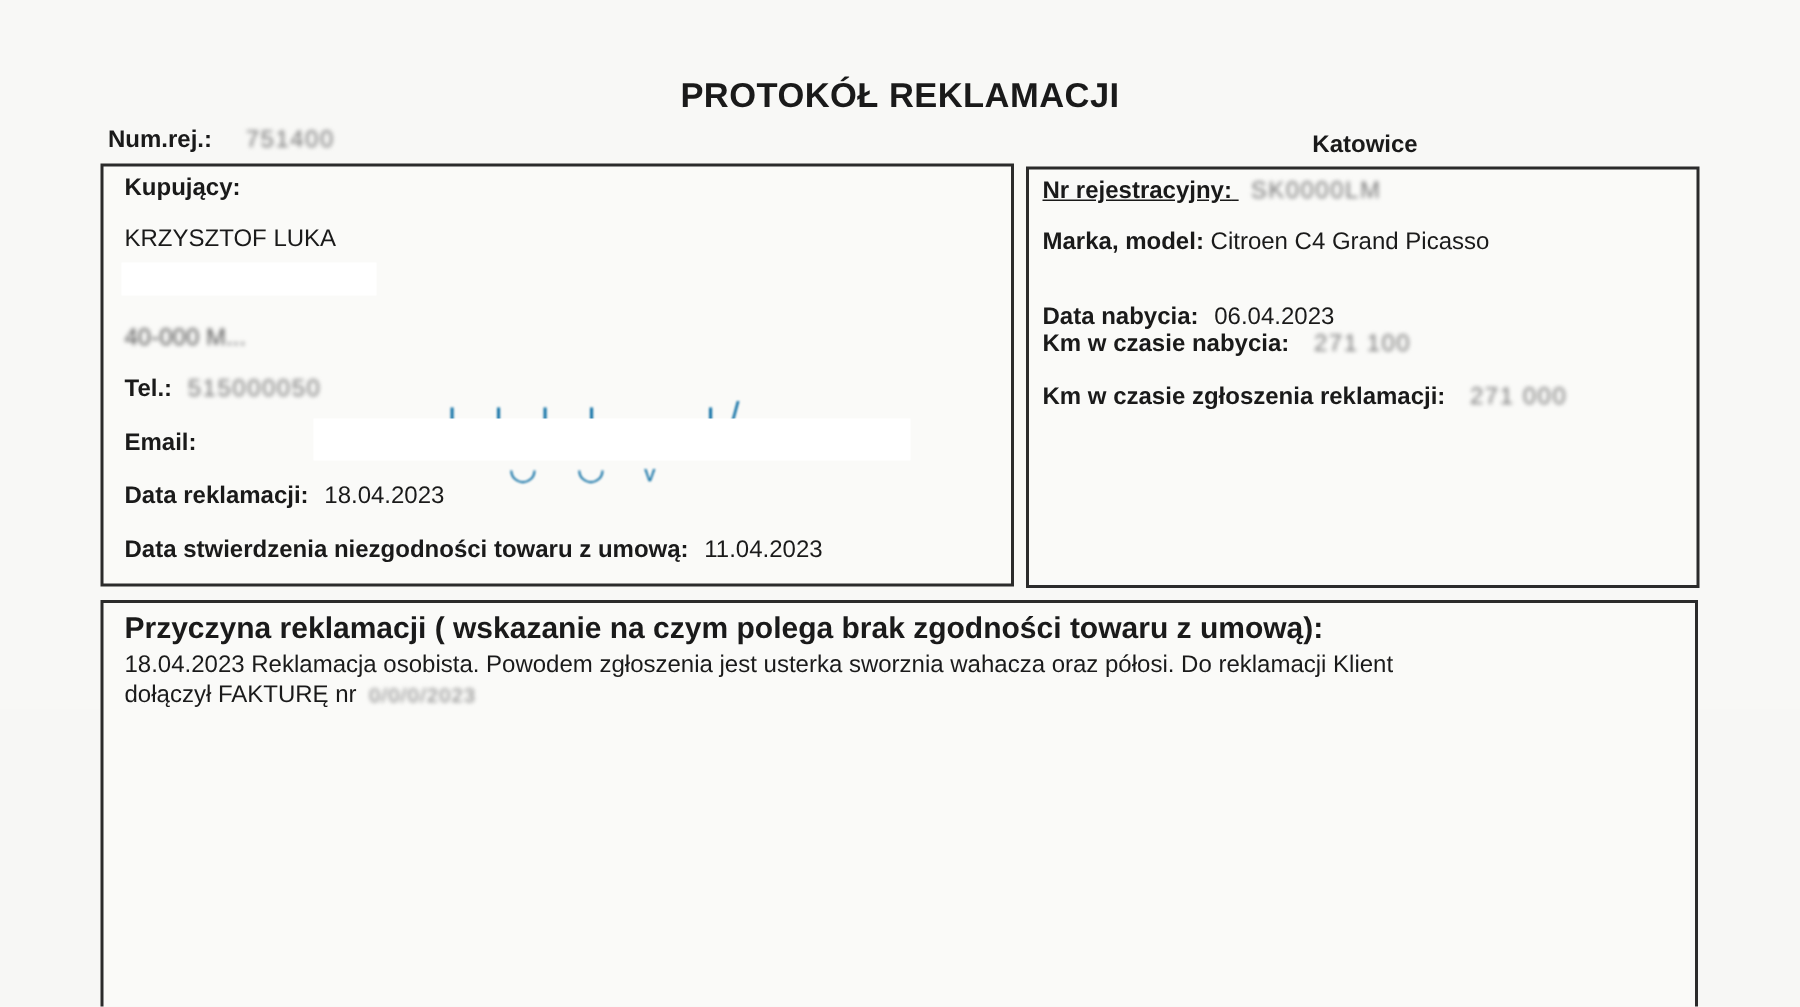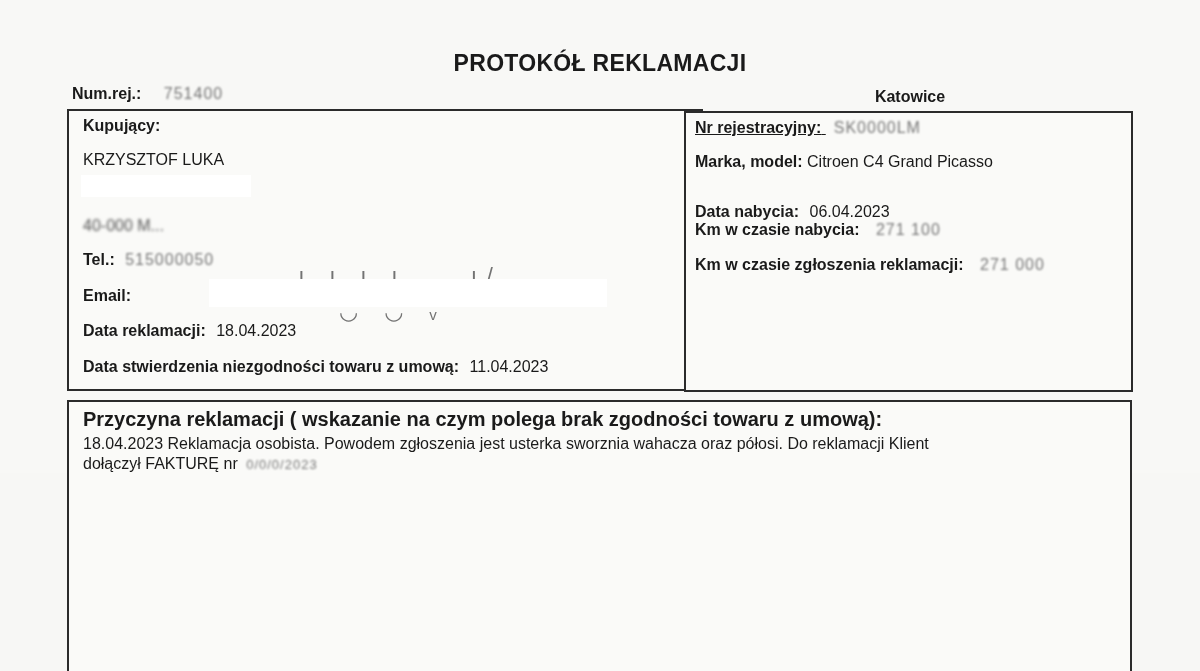--- a/index.html
+++ b/index.html
@@ -12,28 +12,28 @@
     }
     .page { position:absolute; left:0; top:0; width:1200px; height:473px; background:#f8f8f6; }
     .title {
       position:absolute; left:0; width:1200px; top:50px;
       text-align:center; font-size:23px; font-weight:bold; letter-spacing:0.3px;
     }
     .numrej { position:absolute; left:72px; top:85px; font-size:16px; font-weight:bold; }
     .blur { display:inline-block; color:#777; filter:blur(1.3px); font-weight:normal; margin-left:18px; letter-spacing:1px; }
     .city { position:absolute; left:820px; width:180px; top:88px; text-align:center; font-size:16px; font-weight:bold; }
     .box { position:absolute; border:2px solid #2b2b2b; background:#fafaf8; }
-    .box-buyer { left:67px; top:109px; width:605px; height:278px;padding-left:27px; }
+    .box-buyer { left:67px; top:109px; width:605px; height:278px; }
     .box-car { left:684px; top:111px; width:445px; height:277px; }
     .box-reason { left:67px; top:400px; width:1061px; height:290px; }
     .row { position:absolute; left:14px; font-size:16px; white-space:nowrap; }
     .lbl { font-weight:bold; }
     .val { margin-left:6px; }
     .redact { position:absolute; background:#ffffff; }
-    .scribble { position:absolute; color:#737373; font-size:22px; filter:blur(0.6px); letter-spacing:10px; }
+    .scribble { position:absolute; color:#0369a1; font-size:22px; filter:blur(0.6px); letter-spacing:10px; }
     .reason-head { position:absolute; left:14px; top:6px; font-size:20px; font-weight:bold; }
     .reason-text { position:absolute; left:14px; top:32px; width:1020px; font-size:16px; line-height:20px; }
   </style>
 </head>
 <body>
 
 <div class="page">
 
   <div class="title">PROTOKÓŁ REKLAMACJI</div>
 

